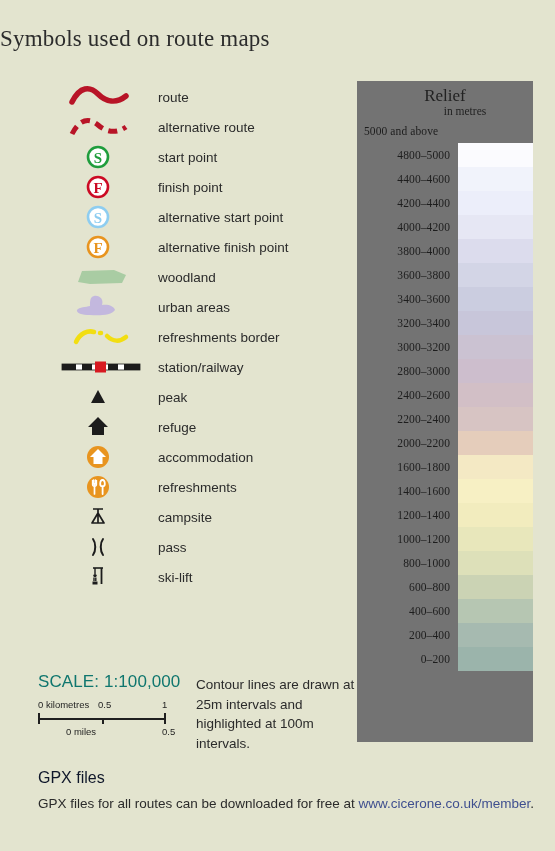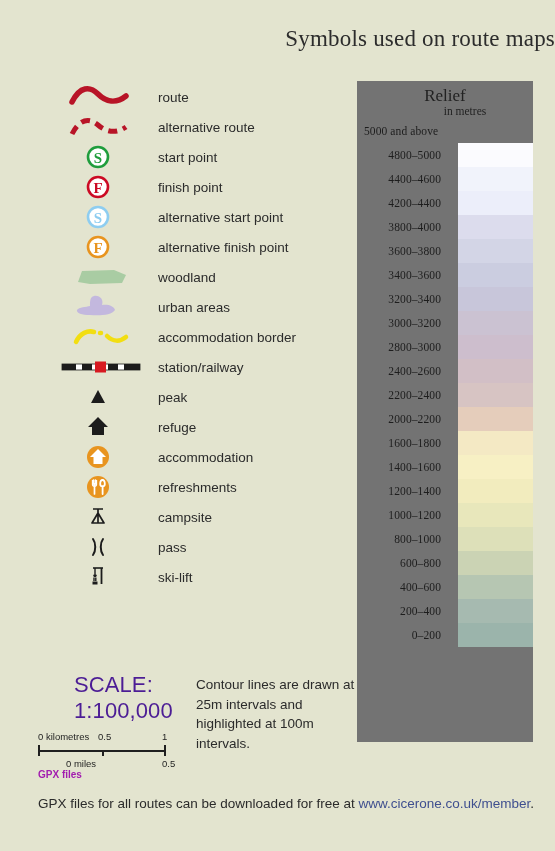--- a/index.html
+++ b/index.html
@@ -15,21 +15,21 @@
     overflow: hidden;
     position: relative;
   }
 
   
   #page-title {
     position: absolute;
     top: 26px;
     left: 0;
     width: 555px;
-    text-align: right;
+    text-align: left;
     font-family: "Liberation Serif", serif;
     font-size: 23px;
     letter-spacing: 0.2px;
     color: #2c2c2c;
   }
 
   
   #legend {
     position: absolute;
     left: 60px;
@@ -86,21 +86,21 @@
   .relief-row {
     display: flex;
     align-items: center;
     height: 24px;
     position: relative;
   }
   .relief-label {
     width: 101px;
     min-width: 101px;
     text-align: right;
-    padding-right: 17px;
+    padding-right: 8px;
     box-sizing: border-box;
     font-family: "Liberation Serif", serif;
     font-size: 11.5px;
     color: #1d1d1d;
     letter-spacing: 0.1px;
   }
   .relief-swatch {
     flex: 1;
     height: 24px;
   }
@@ -112,25 +112,24 @@
 
   
   #scale-block {
     position: absolute;
     left: 38px;
     top: 672px;
     width: 150px;
   }
   #scale-title {
     font-family: "Liberation Sans", sans-serif;
-    font-size: 22px;
-    color: #4c1d95;
+    font-size: 17px;
+    color: #0f766e;
     letter-spacing: 0.1px;
     margin-bottom: 7px;
-    margin-left: 36px;
   }
   .scalebar-labels {
     position: relative;
     height: 13px;
     font-size: 9.5px;
     font-family: "Liberation Sans", sans-serif;
     color: #1f1f1f;
   }
   .scalebar-labels span { position: absolute; top: 0; }
   .sl-km-0 { left: 0; }
@@ -177,23 +176,23 @@
     line-height: 19.5px;
     color: #2b2b2b;
   }
 
   
   #gpx-heading {
     position: absolute;
     left: 38px;
     top: 769px;
     font-family: "Liberation Sans", sans-serif;
-    font-size: 10px;
-    font-weight: bold;
-    color: #a21caf;
+    font-size: 16px;
+    font-weight: normal;
+    color: #0f172a;
   }
   #gpx-text {
     position: absolute;
     left: 38px;
     top: 796px;
     font-family: "Liberation Sans", sans-serif;
     font-size: 13.5px;
     color: #2b2b2b;
     white-space: nowrap;
   }
@@ -287,21 +286,21 @@
   </div>
 
   <div class="legend-row">
     <div class="legend-symbol">
       <svg width="95" height="30" viewBox="0 0 95 30">
         <path d="M16,20 C20,11 28,8 34,10" fill="none" stroke="#f2de12" stroke-width="4.5" stroke-linecap="round"></path>
         <path d="M40,11 L41,11" fill="none" stroke="#f2de12" stroke-width="4.5" stroke-linecap="round"></path>
         <path d="M47,14 C53,20 60,20 66,15" fill="none" stroke="#f2de12" stroke-width="4.5" stroke-linecap="round"></path>
       </svg>
     </div>
-    <div class="legend-label">accommodation border</div>
+    <div class="legend-label">refreshments border</div>
   </div>
 
   <div class="legend-row">
     <div class="legend-symbol">
       <svg width="95" height="30" viewBox="0 0 95 30">
         <rect x="2" y="12" width="78" height="6" fill="#ffffff"></rect>
         <rect x="2" y="12" width="14" height="6" fill="#1c1c1c"></rect>
         <rect x="22" y="12" width="10" height="6" fill="#1c1c1c"></rect>
         <rect x="48" y="12" width="10" height="6" fill="#1c1c1c"></rect>
         <rect x="64" y="12" width="16" height="6" fill="#1c1c1c"></rect>
@@ -401,20 +400,24 @@
       </div>
       <div class="relief-row">
         <div class="relief-label">4400–4600</div>
         <div class="relief-swatch" style="background: rgb(241, 243, 251);"></div>
       </div>
       <div class="relief-row">
         <div class="relief-label">4200–4400</div>
         <div class="relief-swatch" style="background: rgb(236, 238, 250);"></div>
       </div>
       <div class="relief-row">
+        <div class="relief-label">4000–4200</div>
+        <div class="relief-swatch" style="background: rgb(230, 231, 244);"></div>
+      </div>
+      <div class="relief-row">
         <div class="relief-label">3800–4000</div>
         <div class="relief-swatch" style="background: rgb(220, 220, 237);"></div>
       </div>
       <div class="relief-row">
         <div class="relief-label">3600–3800</div>
         <div class="relief-swatch" style="background: rgb(211, 213, 230);"></div>
       </div>
       <div class="relief-row">
         <div class="relief-label">3400–3600</div>
         <div class="relief-swatch" style="background: rgb(203, 205, 224);"></div>

